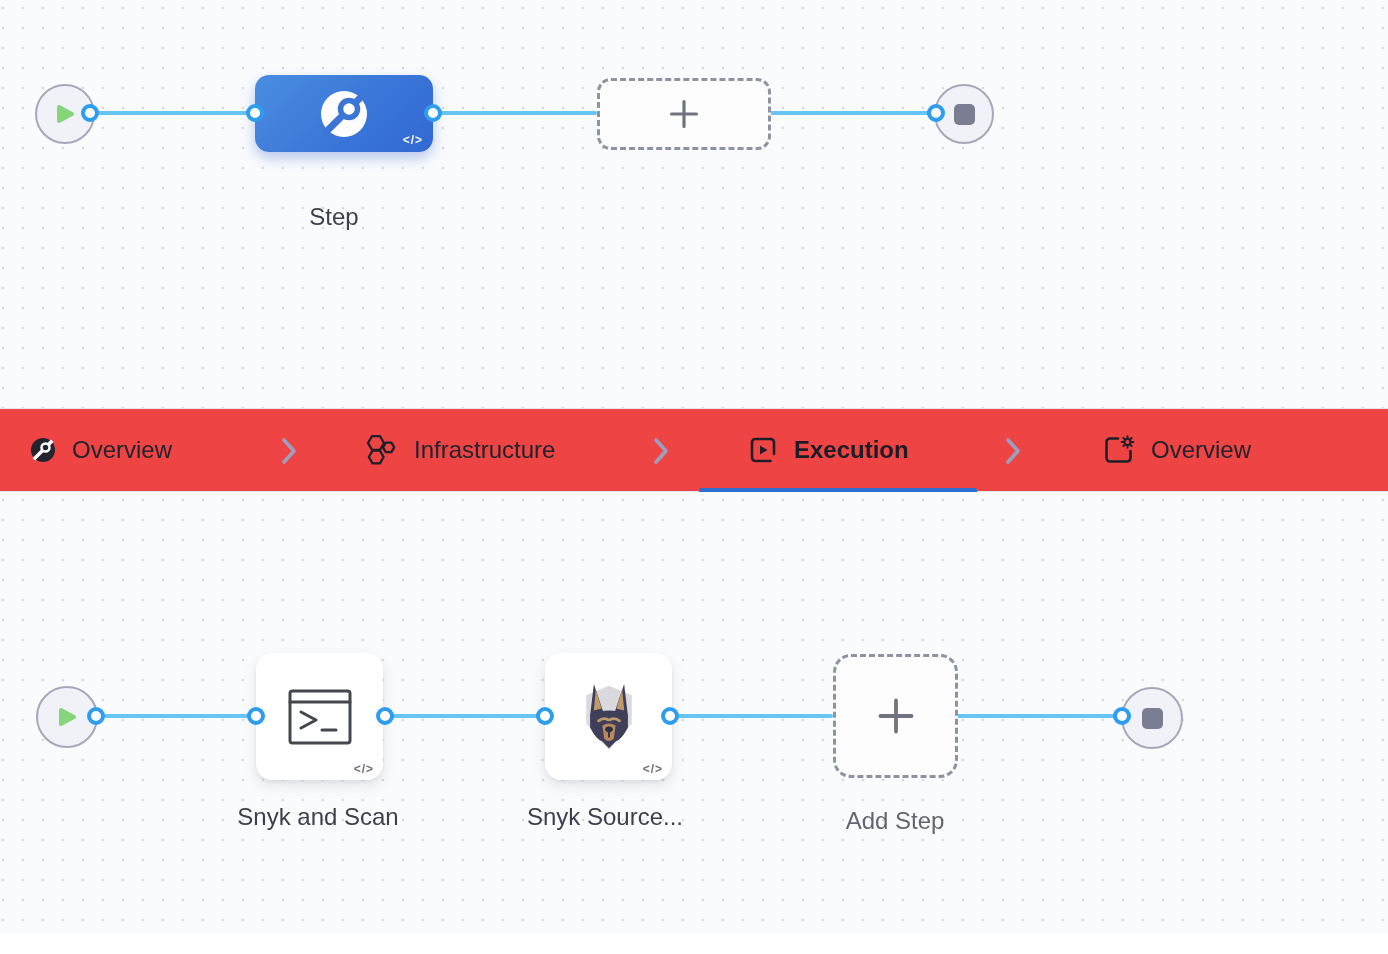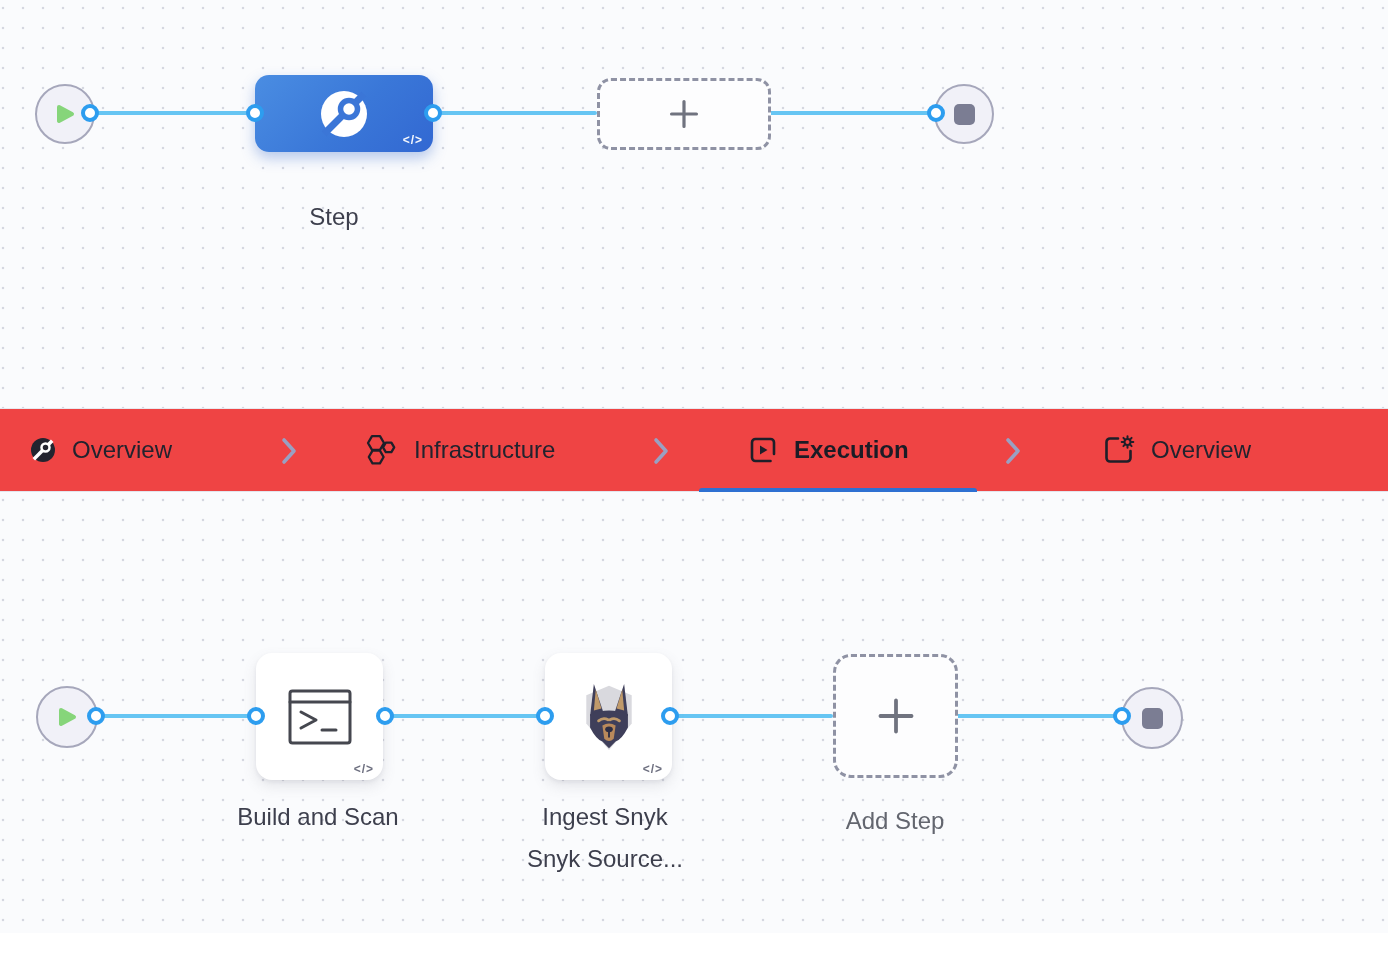--- a/index.html
+++ b/index.html
@@ -231,21 +231,20 @@
   <div class="add-box add-step-box">
     <svg width="40" height="40" viewBox="0 0 36 36" fill="none" stroke="#70737f" stroke-width="3.4" stroke-linecap="round">
       <path d="M18 4 V32 M4 18 H32"></path>
     </svg>
   </div>
 
   <div class="round-node" style="left:1121px;top:195px;width:58px;height:58px;">
     <div class="end-square"></div>
   </div>
 
-  <div class="node-label" style="left:168px;top:304px;width:300px;">Build and Scan</div>
+  <div class="node-label" style="left:168px;top:304px;width:300px;">Snyk and Scan</div>
   <div class="node-label" style="left:455px;top:304px;width:300px;">
-    <div>Ingest Snyk</div>
     <div>Snyk Source...</div>
   </div>
   <div class="node-label add-label" style="left:795px;top:308px;width:200px;">Add Step</div>
 
   <div class="bottom-strip"></div>
 </div>
 
 </body></html>

